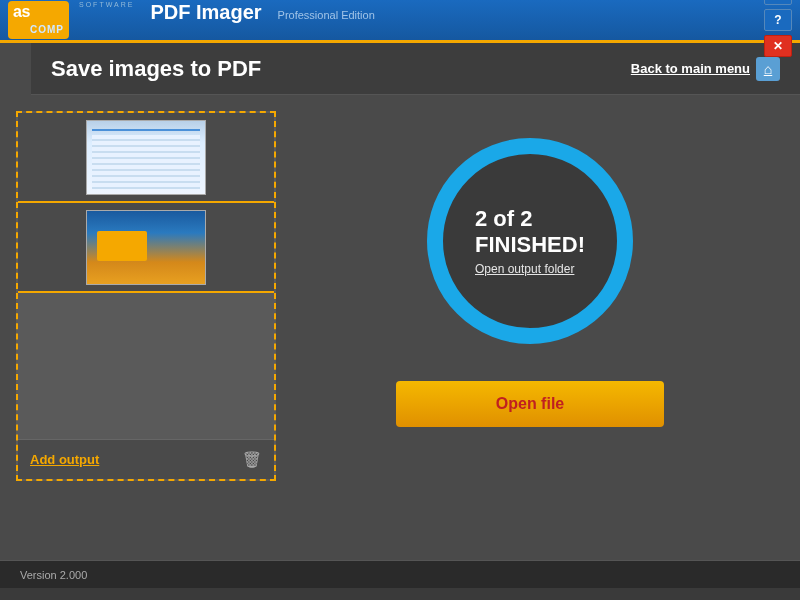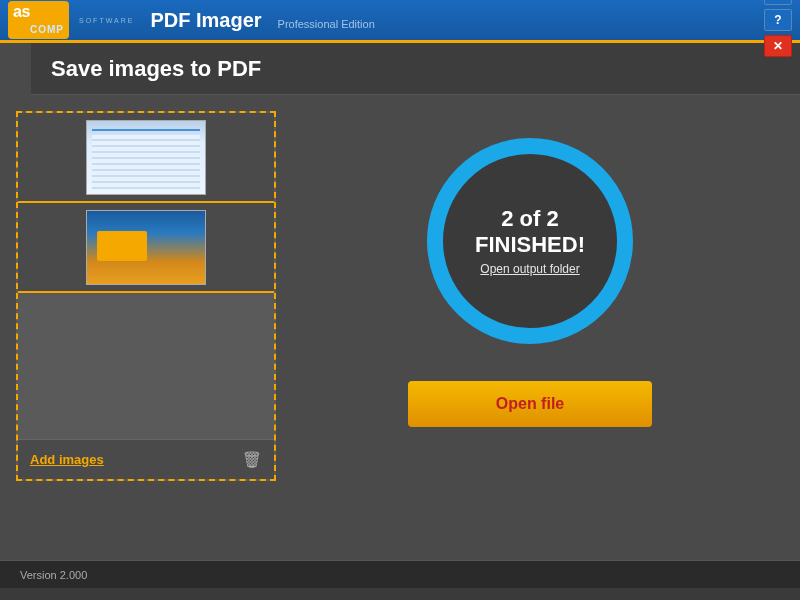--- a/index.html
+++ b/index.html
@@ -15,21 +15,20 @@
     #titlebar {
       height: 40px;
       background: linear-gradient(180deg, #1a6abf 0%, #1558a0 100%);
       display: flex;
       align-items: center;
       padding: 0 8px;
       position: relative;
     }
     #logo-area {
       display: flex;
-      align-items: center;
       gap: 8px;
     }
     #logo-box {
       background: #f5a800;
       border-radius: 4px;
       padding: 3px 5px;
       display: flex;
       align-items: center;
     }
     #logo-text {
@@ -236,21 +235,21 @@
       align-items: center;
       justify-content: center;
     }
     #circle-svg {
       position: absolute;
       top: 0; left: 0;
       width: 100%;
       height: 100%;
     }
     #circle-text {
-      text-align: center;
+      text-align: left;
       z-index: 1;
     }
     #progress-count {
       font-size: 22px;
       font-weight: bold;
       color: white;
       display: block;
     }
     #finished-text {
       font-size: 22px;
@@ -262,21 +261,21 @@
       font-size: 12px;
       color: #e5e5e5;
       text-decoration: underline;
       cursor: pointer;
       display: block;
       margin-top: 4px;
     }
 
     
     #open-file-btn {
-      width: 244px;
+      width: 268px;
       height: 46px;
       background: linear-gradient(180deg, #f5b800 0%, #e09000 100%);
       border: none;
       border-radius: 4px;
       font-size: 16px;
       font-weight: bold;
       color: #c02020;
       cursor: pointer;
       text-align: center;
       display: flex;
@@ -318,38 +317,42 @@
     <button class="title-btn close">✕</button>
   </div>
 </div>
 
 <div id="accent-bar"></div>
 
 <div id="main">
 
   <div id="page-header">
     <span id="page-title">Save images to PDF</span>
+    <div id="back-link">
+      <span>Back to main menu</span>
+      <div id="home-icon">⌂</div>
+    </div>
   </div>
 
   <div id="content">
 
     <div id="image-list-panel">
 
       <div class="image-item">
         <div class="image-thumb thumb1"></div>
       </div>
 
       <div class="image-item">
         <div class="image-thumb thumb2"></div>
       </div>
 
       <div class="empty-area"></div>
 
       <div id="panel-footer">
-        <span id="add-images-link">Add images</span>
+        <span id="add-images-link">Add output</span>
         <span id="trash-icon">🗑</span>
       </div>
     </div>
 
     <div id="right-panel">
 
       <div id="circle-container">
         <svg id="circle-svg" viewBox="0 0 220 220">
 
           <circle cx="110" cy="110" r="95" fill="#3a3a3a" stroke="none"></circle>

